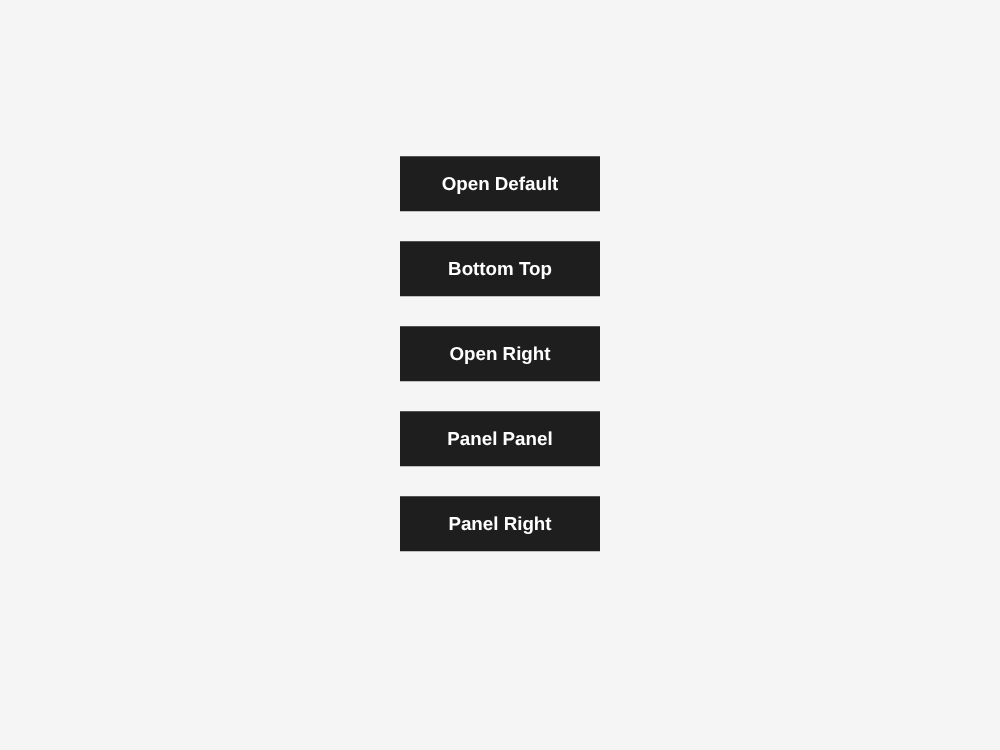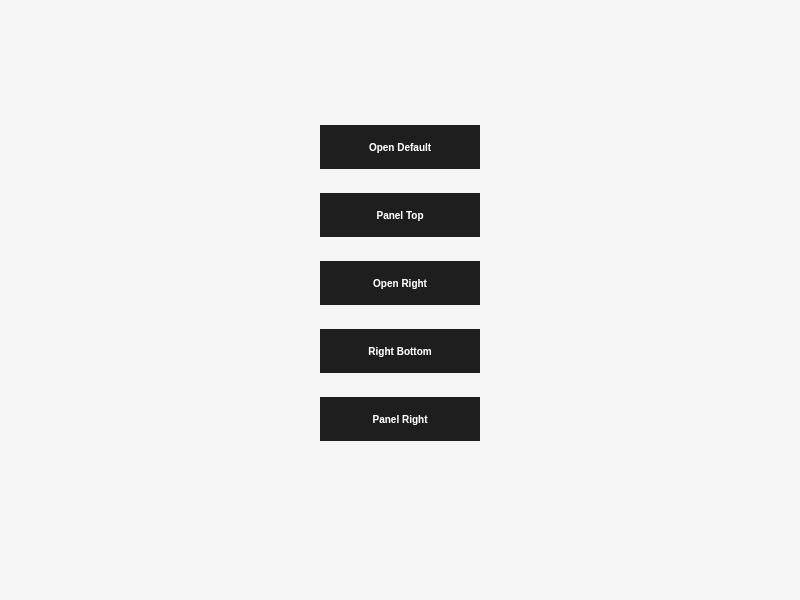--- a/index.html
+++ b/index.html
@@ -15,41 +15,41 @@
       display: flex;
       flex-direction: column;
       align-items: center;
       justify-content: flex-start;
       padding-top: 125px;
     }
     .button {
       background-color: #1e1e1e;
       color: #ffffff;
       font-weight: bold;
-      font-size: 10px;
+      font-size: 15px;
       border: none;
       width: 160px;
       height: 44px;
       display: flex;
       align-items: center;
       justify-content: center;
       cursor: pointer;
       margin-bottom: 24px;
     }
   </style>
 </head>
 <body>
 
 <button class="button">
   <span>Open Default</span>
 </button>
 <button class="button">
-  <span>Panel Top</span>
+  <span>Bottom Top</span>
 </button>
 <button class="button">
   <span>Open Right</span>
 </button>
 <button class="button">
-  <span>Right Bottom</span>
+  <span>Panel Panel</span>
 </button>
 <button class="button">
   <span>Panel Right</span>
 </button>
 
 </body></html>

